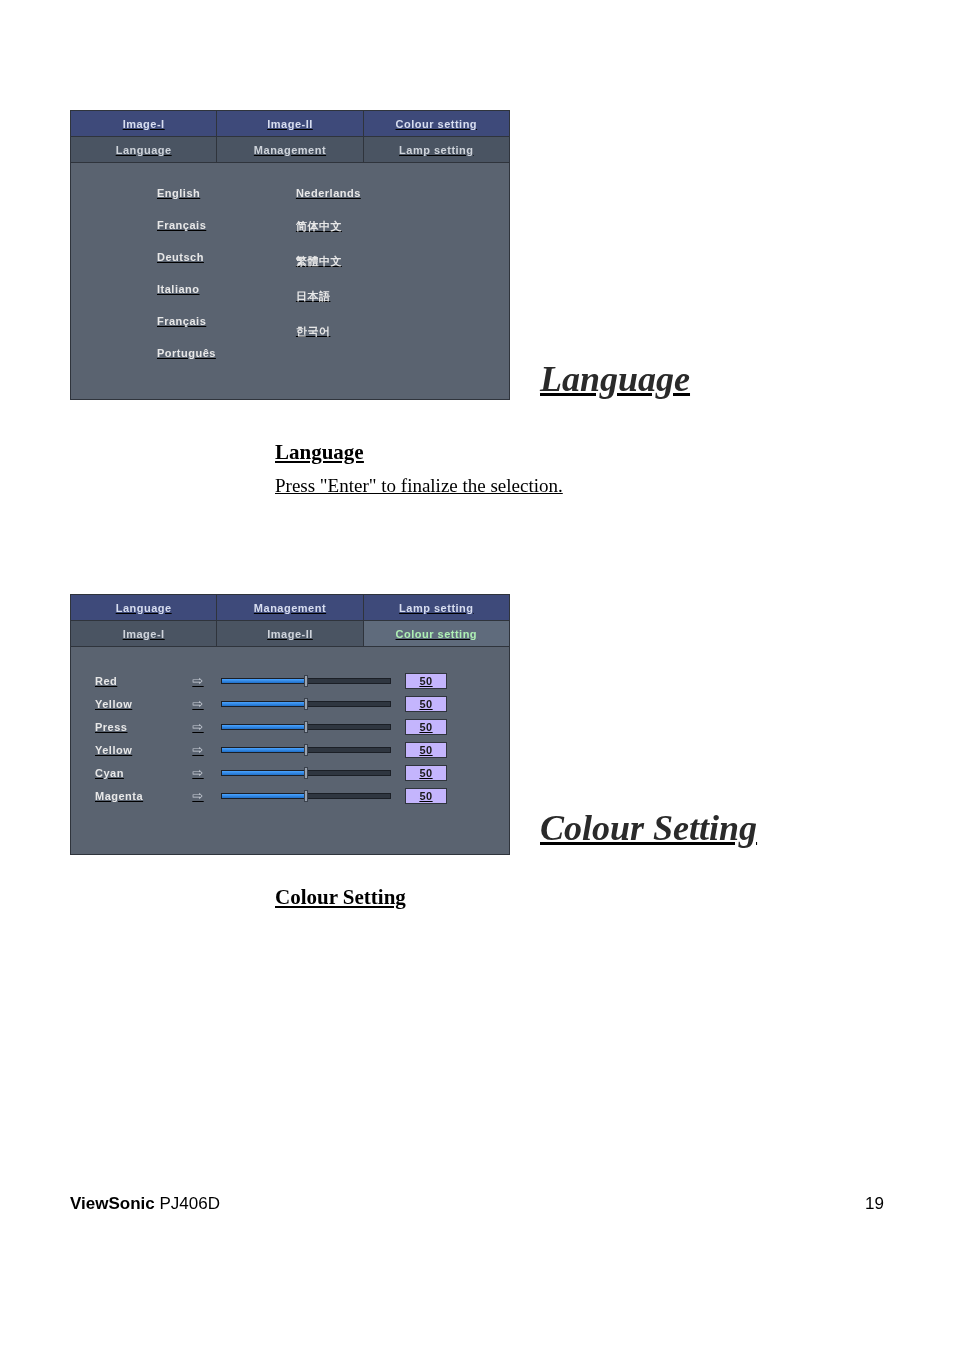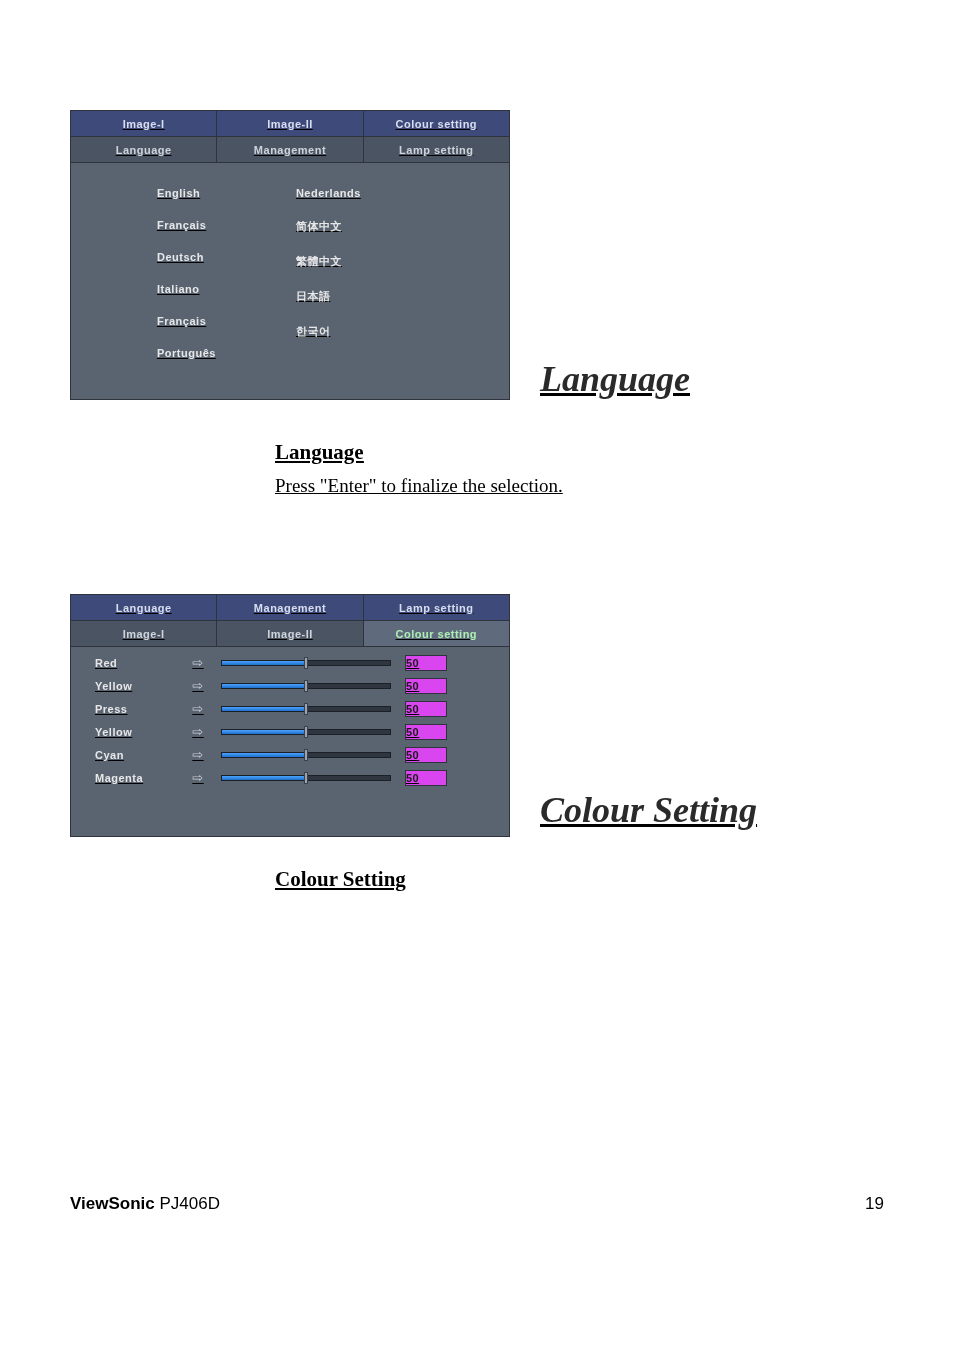--- a/index.html
+++ b/index.html
@@ -50,21 +50,21 @@
   .slider-fill {
     position: absolute; left: 1px; top: 4px; height: 4px;
     background: linear-gradient(#4aa3ff,#1f6fc8);
   }
   .slider-knob {
     position: absolute; top: 0; width: 4px; height: 12px;
     background: #9aa3b0; border: 1px solid #3a414c;
   }
   .valbox {
     width: 42px; height: 16px; line-height: 14px;
-    background: #d946ef; color: #1a1a1a; 
+    background: #c4b5fd; color: #1a1a1a; text-align: center;
     border: 1px solid #2f343c; font-weight: bold; font-size: 11px;
   }
 
   
   .side-title {
     font-style: italic; font-weight: bold;
     font-size: 36px; color: #2a2a2a;
     font-family: 'Book Antiqua', Palatino, Georgia, serif;
   }
   .sub-head {
@@ -144,21 +144,21 @@
       <div class="tabrow">
         <div class="tab top">Language</div>
         <div class="tab top">Management</div>
         <div class="tab top">Lamp setting</div>
       </div>
       <div class="tabrow">
         <div class="tab bottom">Image-I</div>
         <div class="tab bottom">Image-II</div>
         <div class="tab bottom active-bottom">Colour setting</div>
       </div>
-      <div class="body" style="padding:0 20px 30px 20px;">
+      <div class="body" style="padding:18px 20px 30px 20px;">
         <div class="colour-rows" id="colour-rows">
             <div class="crow">
               <div class="clab">Red</div>
               <div class="arrow">⇨</div>
               <div class="slider-wrap">
                 <div class="slider-track"></div>
                 <div class="slider-fill" style="width: 83px;"></div>
                 <div class="slider-knob" style="left: 83px;"></div>
               </div>
               <div class="valbox">50</div>

